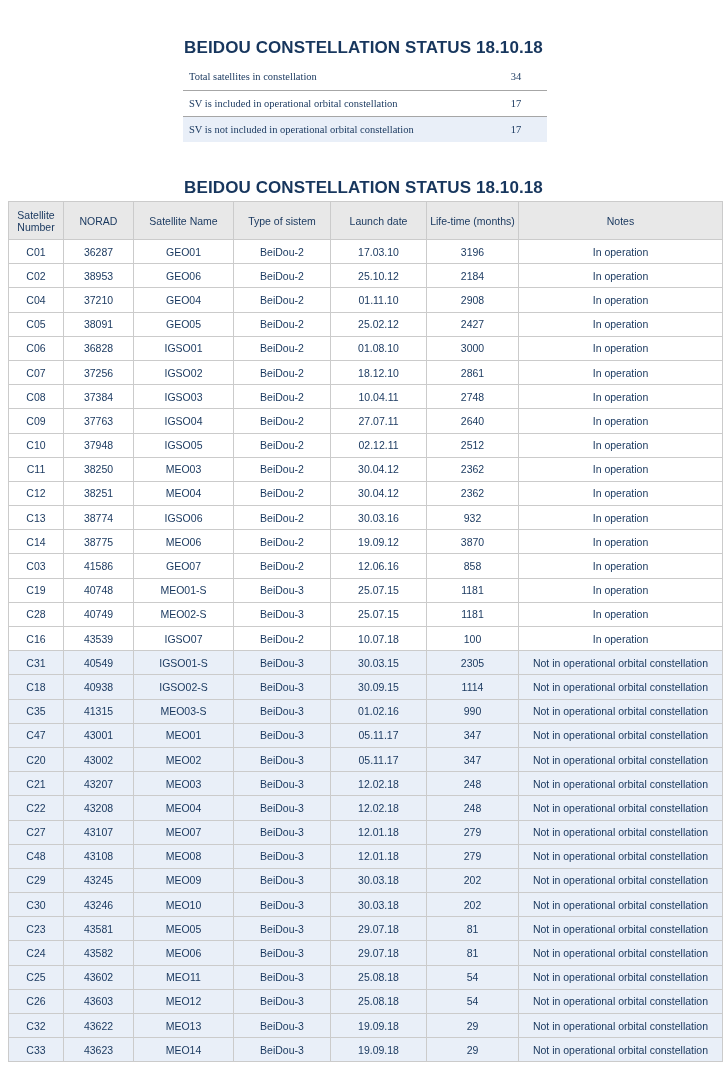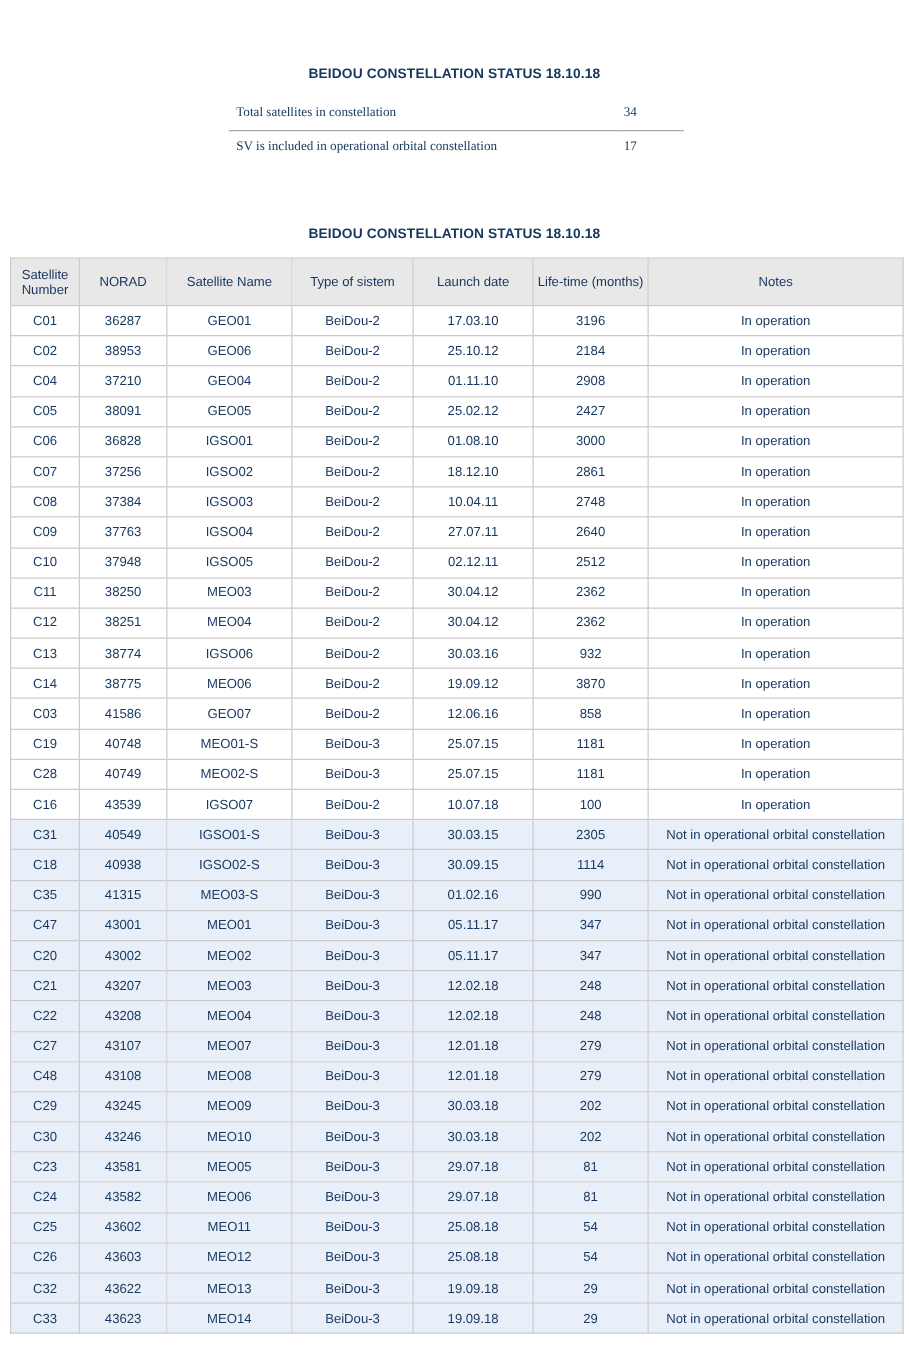--- a/index.html
+++ b/index.html
@@ -11,40 +11,40 @@
   }
   *{box-sizing:border-box;}
   html,body{margin:0;padding:0;}
   body{
     width:727px;height:1077px;background:#ffffff;
     font-family:"Liberation Sans", sans-serif;
     color:var(--text);
     overflow:hidden;
   }
   .page-title{
-    margin:12px;text-align:center;font-weight:bold;
-    font-size:11px;line-height:13px;letter-spacing:0.1px;
+    margin:0;text-align:center;font-weight:bold;
+    font-size:17px;line-height:13px;letter-spacing:0.1px;
   }
   .title-1{padding-top:41px;}
   .title-2{padding-top:39px;}
 
   
   table{border-collapse:collapse;}
   .summary-table{
     width:364px;margin:10px 0 0 183px;table-layout:fixed;
     font-size:10.5px;
   }
   .summary-table td{
     height:26px;padding:0;vertical-align:middle;font-family:Liberation Serif, serif;
   }
   .summary-table tr{border-bottom:1px solid var(--summary-line);}
   .summary-table tr:last-child{border-bottom:none;}
   .summary-table tr.hl{background:var(--highlight-bg);}
   .summary-table td.lbl{text-align:left;padding-left:6px;}
-  .summary-table td.val{width:48px;text-align:left;padding-right:14px;}
+  .summary-table td.val{width:48px;text-align:center;padding-right:14px;}
 
   
   .main-table{
     width:714px;margin:7px 0 0 8px;table-layout:fixed;
     font-size:10.5px;
   }
   .main-table th,.main-table td{
     border:1px solid var(--border);
     padding:0 2px;text-align:center;vertical-align:middle;
     font-weight:normal;overflow:hidden;
@@ -71,20 +71,24 @@
 <div class="page-title title-1">BEIDOU CONSTELLATION STATUS 18.10.18</div>
 
 <table class="summary-table">
   <tbody>
       <tr>
         <td class="lbl">Total satellites in constellation</td>
         <td class="val">34</td>
       </tr>
       <tr>
         <td class="lbl">SV is included in operational orbital constellation</td>
+        <td class="val">17</td>
+      </tr>
+      <tr class="hl">
+        <td class="lbl">SV is not included in operational orbital constellation</td>
         <td class="val">17</td>
       </tr>
     </tbody>
 </table>
 
 <div class="page-title title-2">BEIDOU CONSTELLATION STATUS 18.10.18</div>
 
 <table class="main-table">
   <colgroup>
     <col class="col-satnum">

